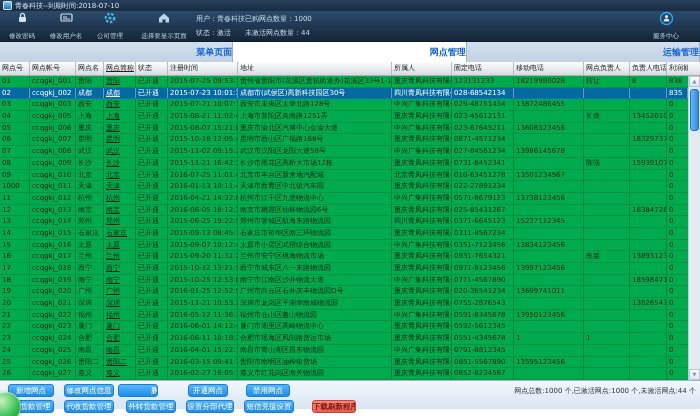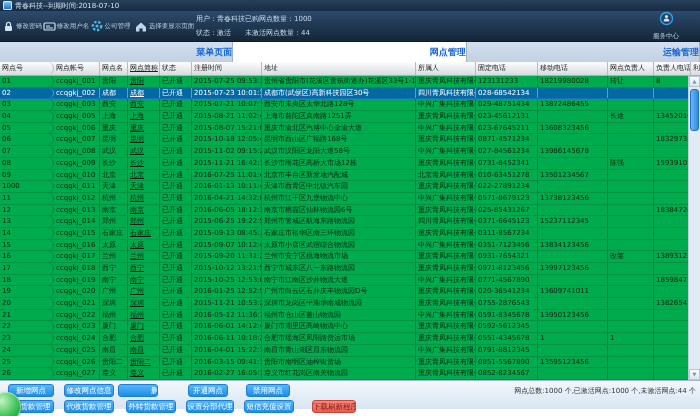--- a/index.html
+++ b/index.html
@@ -9,21 +9,21 @@
   
   .titlebar{position:absolute;left:0;top:0;width:700px;height:11px;
             background:linear-gradient(#27405c,#182c42);display:flex;align-items:center;gap:3px;padding-left:3px;box-sizing:border-box;}
   .titlebar .appicon{width:7px;height:7px;border-radius:1px;background:linear-gradient(#7fc4f5,#1d6fc0);border:1px solid #cfe6fa;flex:0 0 auto;}
   .titlebar .title{font-size:7px;color:#cfe0f0;white-space:nowrap;}
 
   
   .toolbar{position:absolute;left:0;top:11px;width:700px;height:31px;box-sizing:border-box;
            background:linear-gradient(#2b4b6b,#142638);border-bottom:1px solid #0d1c2b;
            display:flex;align-items:stretch;}
-  .tbtn{width:44px;display:flex;flex-direction:row;align-items:center;justify-content:center;gap:1px;cursor:pointer;}
+  .tbtn{width:44px;display:flex;flex-direction:column;align-items:center;justify-content:space-between;gap:1px;cursor:pointer;}
   .tbtn.wide{width:64px;}
   .tbtn svg{display:block;}
   .tbtn .lbl{font-size:6.5px;color:#b9cfe2;white-space:nowrap;}
   .infocol{display:flex;flex-direction:column;justify-content:center;gap:4px;}
   .infocol .inf{font-size:7px;color:#c8d9ea;white-space:nowrap;}
   .tb-spacer{flex:1;}
   .svc{width:52px;display:flex;flex-direction:column;align-items:center;justify-content:center;gap:2px;cursor:pointer;margin-right:8px;}
   .svc .lbl{font-size:6.5px;color:#b9cfe2;white-space:nowrap;}
 
   
@@ -41,21 +41,21 @@
          background:linear-gradient(#fdfdfd,#d7dbe0);border-bottom:1px solid #aab0b8;box-sizing:border-box;}
   .hcell{font-size:7px;color:#222;line-height:13px;padding-left:2px;box-sizing:border-box;
          border-right:1px solid #b8bcc2;white-space:nowrap;overflow:hidden;flex:0 0 auto;}
   .tbody{position:absolute;left:0;top:14px;width:688px;height:304px;overflow:hidden;}
   .trow{display:flex;height:11.7px;box-sizing:border-box;background:#00ab4e;border-bottom:1px solid #069143;cursor:pointer;}
   .trow .cell{font-size:7px;color:#04230f;line-height:10.5px;padding-left:2px;box-sizing:border-box;
         border-right:1px solid rgba(0,70,30,.40);white-space:nowrap;overflow:hidden;flex:0 0 auto;}
   .trow.selected{background:#0369a1;border-bottom:1px solid #1a6bd0;}
   .trow.selected .cell{color:#ffffff;border-right:1px solid rgba(255,255,255,.35);}
   
-  .hcell:nth-child(1),.cell:nth-child(1){width:54px;border-radius:6px;}
+  .hcell:nth-child(1),.cell:nth-child(1){width:30px;}
   .hcell:nth-child(2),.cell:nth-child(2){width:46px;}
   .hcell:nth-child(3),.cell:nth-child(3){width:28px;}
   .hcell:nth-child(4),.cell:nth-child(4){width:32px;text-decoration:underline;}
   .hcell:nth-child(5),.cell:nth-child(5){width:32px;}
   .hcell:nth-child(6),.cell:nth-child(6){width:70px;}
   .hcell:nth-child(7),.cell:nth-child(7){width:154px;}
   .hcell:nth-child(8),.cell:nth-child(8){width:60px;}
   .hcell:nth-child(9),.cell:nth-child(9){width:62px;}
   .hcell:nth-child(10),.cell:nth-child(10){width:70px;}
   .hcell:nth-child(11),.cell:nth-child(11){width:46px;}
@@ -70,21 +70,21 @@
   .sarrow.down{bottom:0;} .sarrow.down::before{content:"\25bc";}
   .sthumb{position:absolute;left:1px;top:13px;width:9px;height:42px;border-radius:3px;
           background:linear-gradient(90deg,#6db5f2,#2f8ce4);border:1px solid #1f74c8;box-sizing:border-box;cursor:grab;}
 
   
   .bottom{position:absolute;left:0;top:380px;width:700px;height:29px;
           background:linear-gradient(#f2f7fc,#d8e5f2);border-top:1px solid #9fb6cc;box-sizing:border-box;}
   .abtn{position:absolute;height:13px;border-radius:3px;border:1px solid #1a7fd4;
         background:linear-gradient(#57b7f8,#1e8de8);color:#fff;font-size:7.5px;text-align:center;line-height:12px;
         box-sizing:border-box;cursor:pointer;white-space:nowrap;overflow:hidden;}
-  .abtn.danger{background:linear-gradient(#f58a80,#e85b4f);border-color:#c94437;color:#7c150c;font-weight:normal;}
+  .abtn.danger{background:linear-gradient(#f58a80,#e85b4f);border-color:#c94437;color:#7c150c;font-weight:bold;}
   .r1{top:3px;} .r2{top:19px;}
   .b1a{left:8px;width:46px;} .b1b{left:64px;width:50px;} .b1c{left:118px;width:40px;padding-left:32px;}
   .b1d{left:188px;width:40px;} .b1e{left:246px;width:44px;}
   .b2a{left:2px;width:52px;}  .b2b{left:64px;width:50px;}  .b2c{left:126px;width:50px;}
   .b2d{left:186px;width:48px;} .b2e{left:244px;width:50px;} .b2f{left:312px;width:44px;}
   .summary{position:absolute;right:4px;top:5px;font-size:7px;color:#2a3442;white-space:nowrap;}
 
   
   .ball{position:absolute;left:-9px;top:392px;width:30px;height:30px;border-radius:50%;z-index:60;
         background:radial-gradient(circle at 36% 30%, #c6f3bd, #3bc258 55%, #0f8a30 95%);

